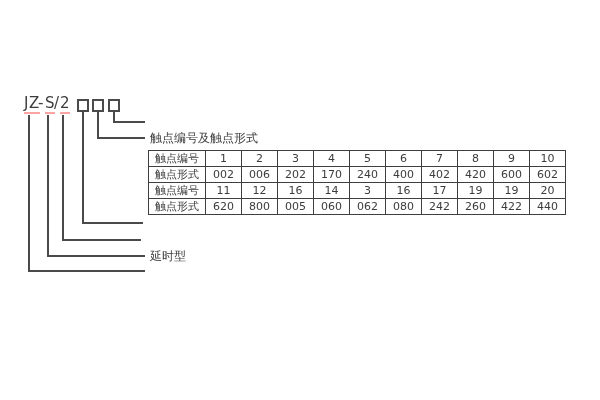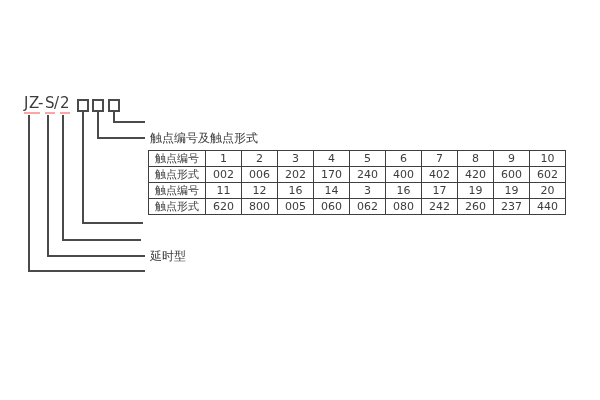--- a/index.html
+++ b/index.html
@@ -136,19 +136,19 @@
         <tr>
           <td class="rowhead">触点形式</td>
           <td class="num">620</td>
           <td class="num">800</td>
           <td class="num">005</td>
           <td class="num">060</td>
           <td class="num">062</td>
           <td class="num">080</td>
           <td class="num">242</td>
           <td class="num">260</td>
-          <td class="num">237</td>
+          <td class="num">422</td>
           <td class="num">440</td>
         </tr>
       </tbody>
   </table>
 
 </div>
 
 </body></html>

